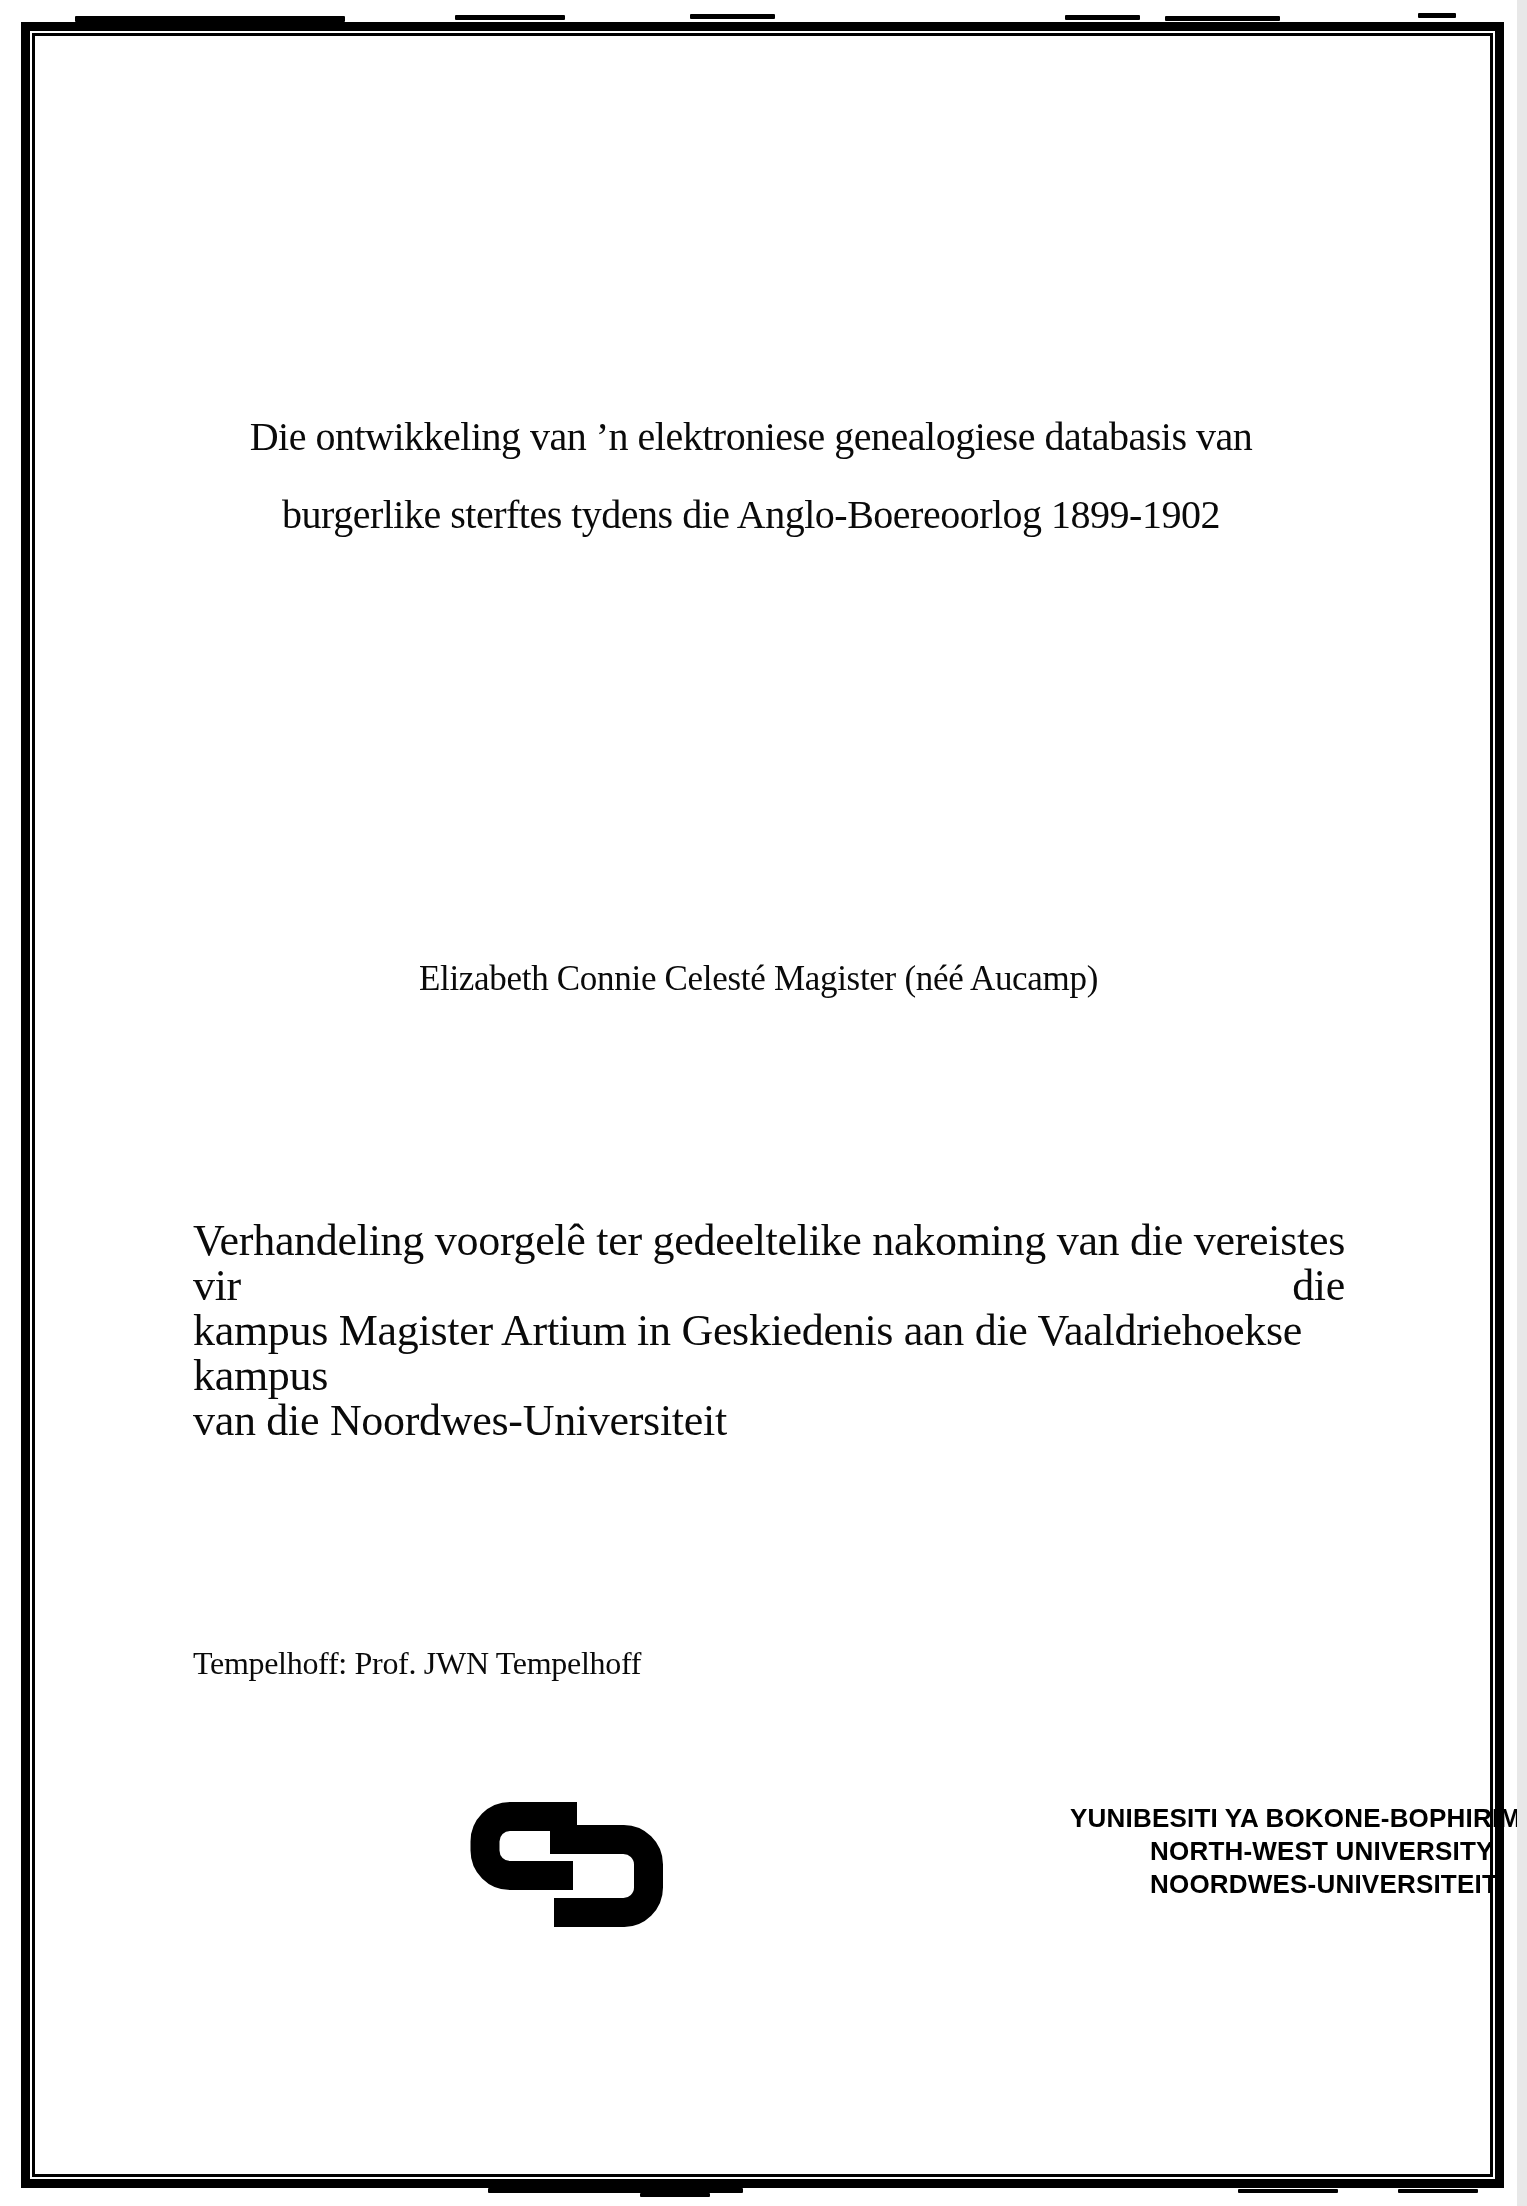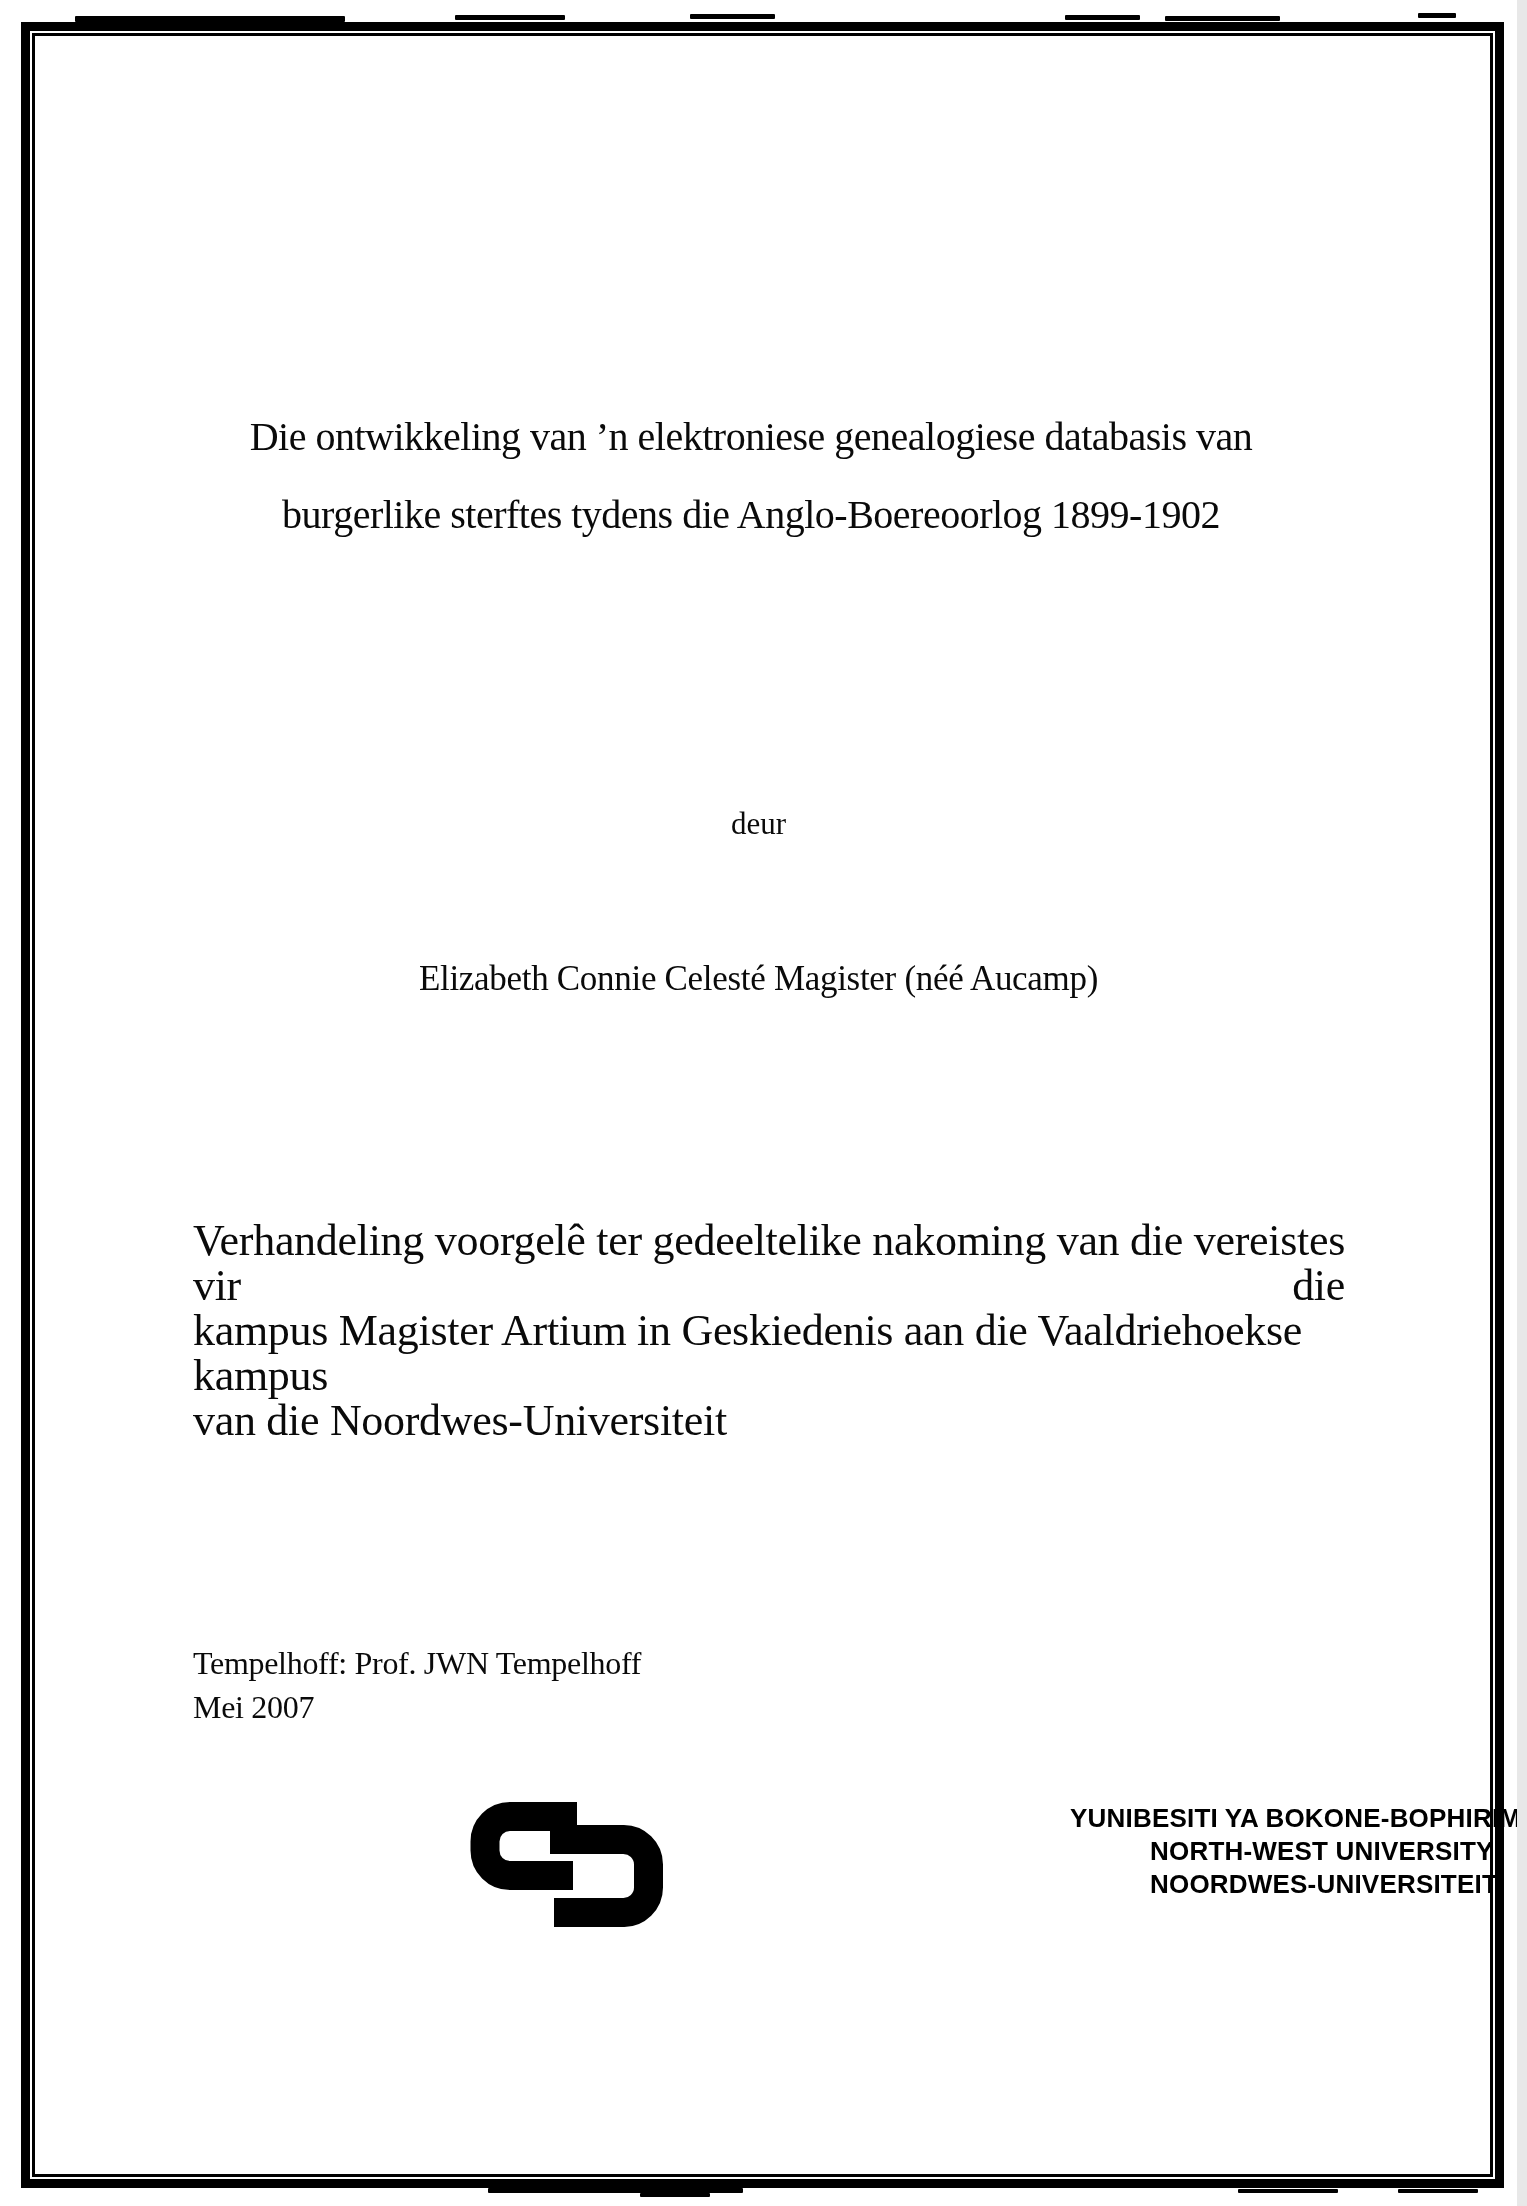--- a/index.html
+++ b/index.html
@@ -88,33 +88,31 @@
   <div class="artifact" style="left:488px;top:2188px;width:255px;height:5px;"></div>
   <div class="artifact" style="left:640px;top:2193px;width:70px;height:4px;"></div>
   <div class="artifact" style="left:1238px;top:2189px;width:100px;height:4px;"></div>
   <div class="artifact" style="left:1398px;top:2189px;width:80px;height:4px;"></div>
 
   <div class="title">
     <div>Die ontwikkeling van ’n elektroniese genealogiese databasis van</div>
     <div>burgerlike sterftes tydens die Anglo-Boereoorlog 1899-1902</div>
   </div>
 
-  <div class="byline">deur</div>
 
   <div class="author">Elizabeth Connie Celesté Magister (néé Aucamp)</div>
 
   <div class="statement">
     <div class="st-line1">Verhandeling voorgelê ter gedeeltelike nakoming van die vereistes vir die</div>
     <div class="st-line2"><span>kampus </span><span class="it">Magister Artium</span><span> in Geskiedenis aan die Vaaldriehoekse kampus</span></div>
     <div class="st-line3">van die Noordwes-Universiteit</div>
   </div>
 
   <div class="supervisor">
     <div>Tempelhoff: Prof. JWN Tempelhoff</div>
-    <div>Mei 2007</div>
   </div>
 
   <div class="logo">
     <svg class="logo-mark" width="193" height="125" viewBox="0 0 193 125" xmlns="http://www.w3.org/2000/svg">
 
       <path d="M 107 14.5 H 40 A 25 25 0 0 0 15 39.5 V 48.5 A 25 25 0 0 0 40 73.5 H 103" fill="none" stroke="#000" stroke-width="29" stroke-linecap="butt"></path>
 
       <path d="M 80 37.5 H 153 A 25 25 0 0 1 178.5 62.5 V 85.5 A 25 25 0 0 1 153 110.5 H 84" fill="none" stroke="#000" stroke-width="29" stroke-linecap="butt"></path>
     </svg>
     <div class="logo-text">

